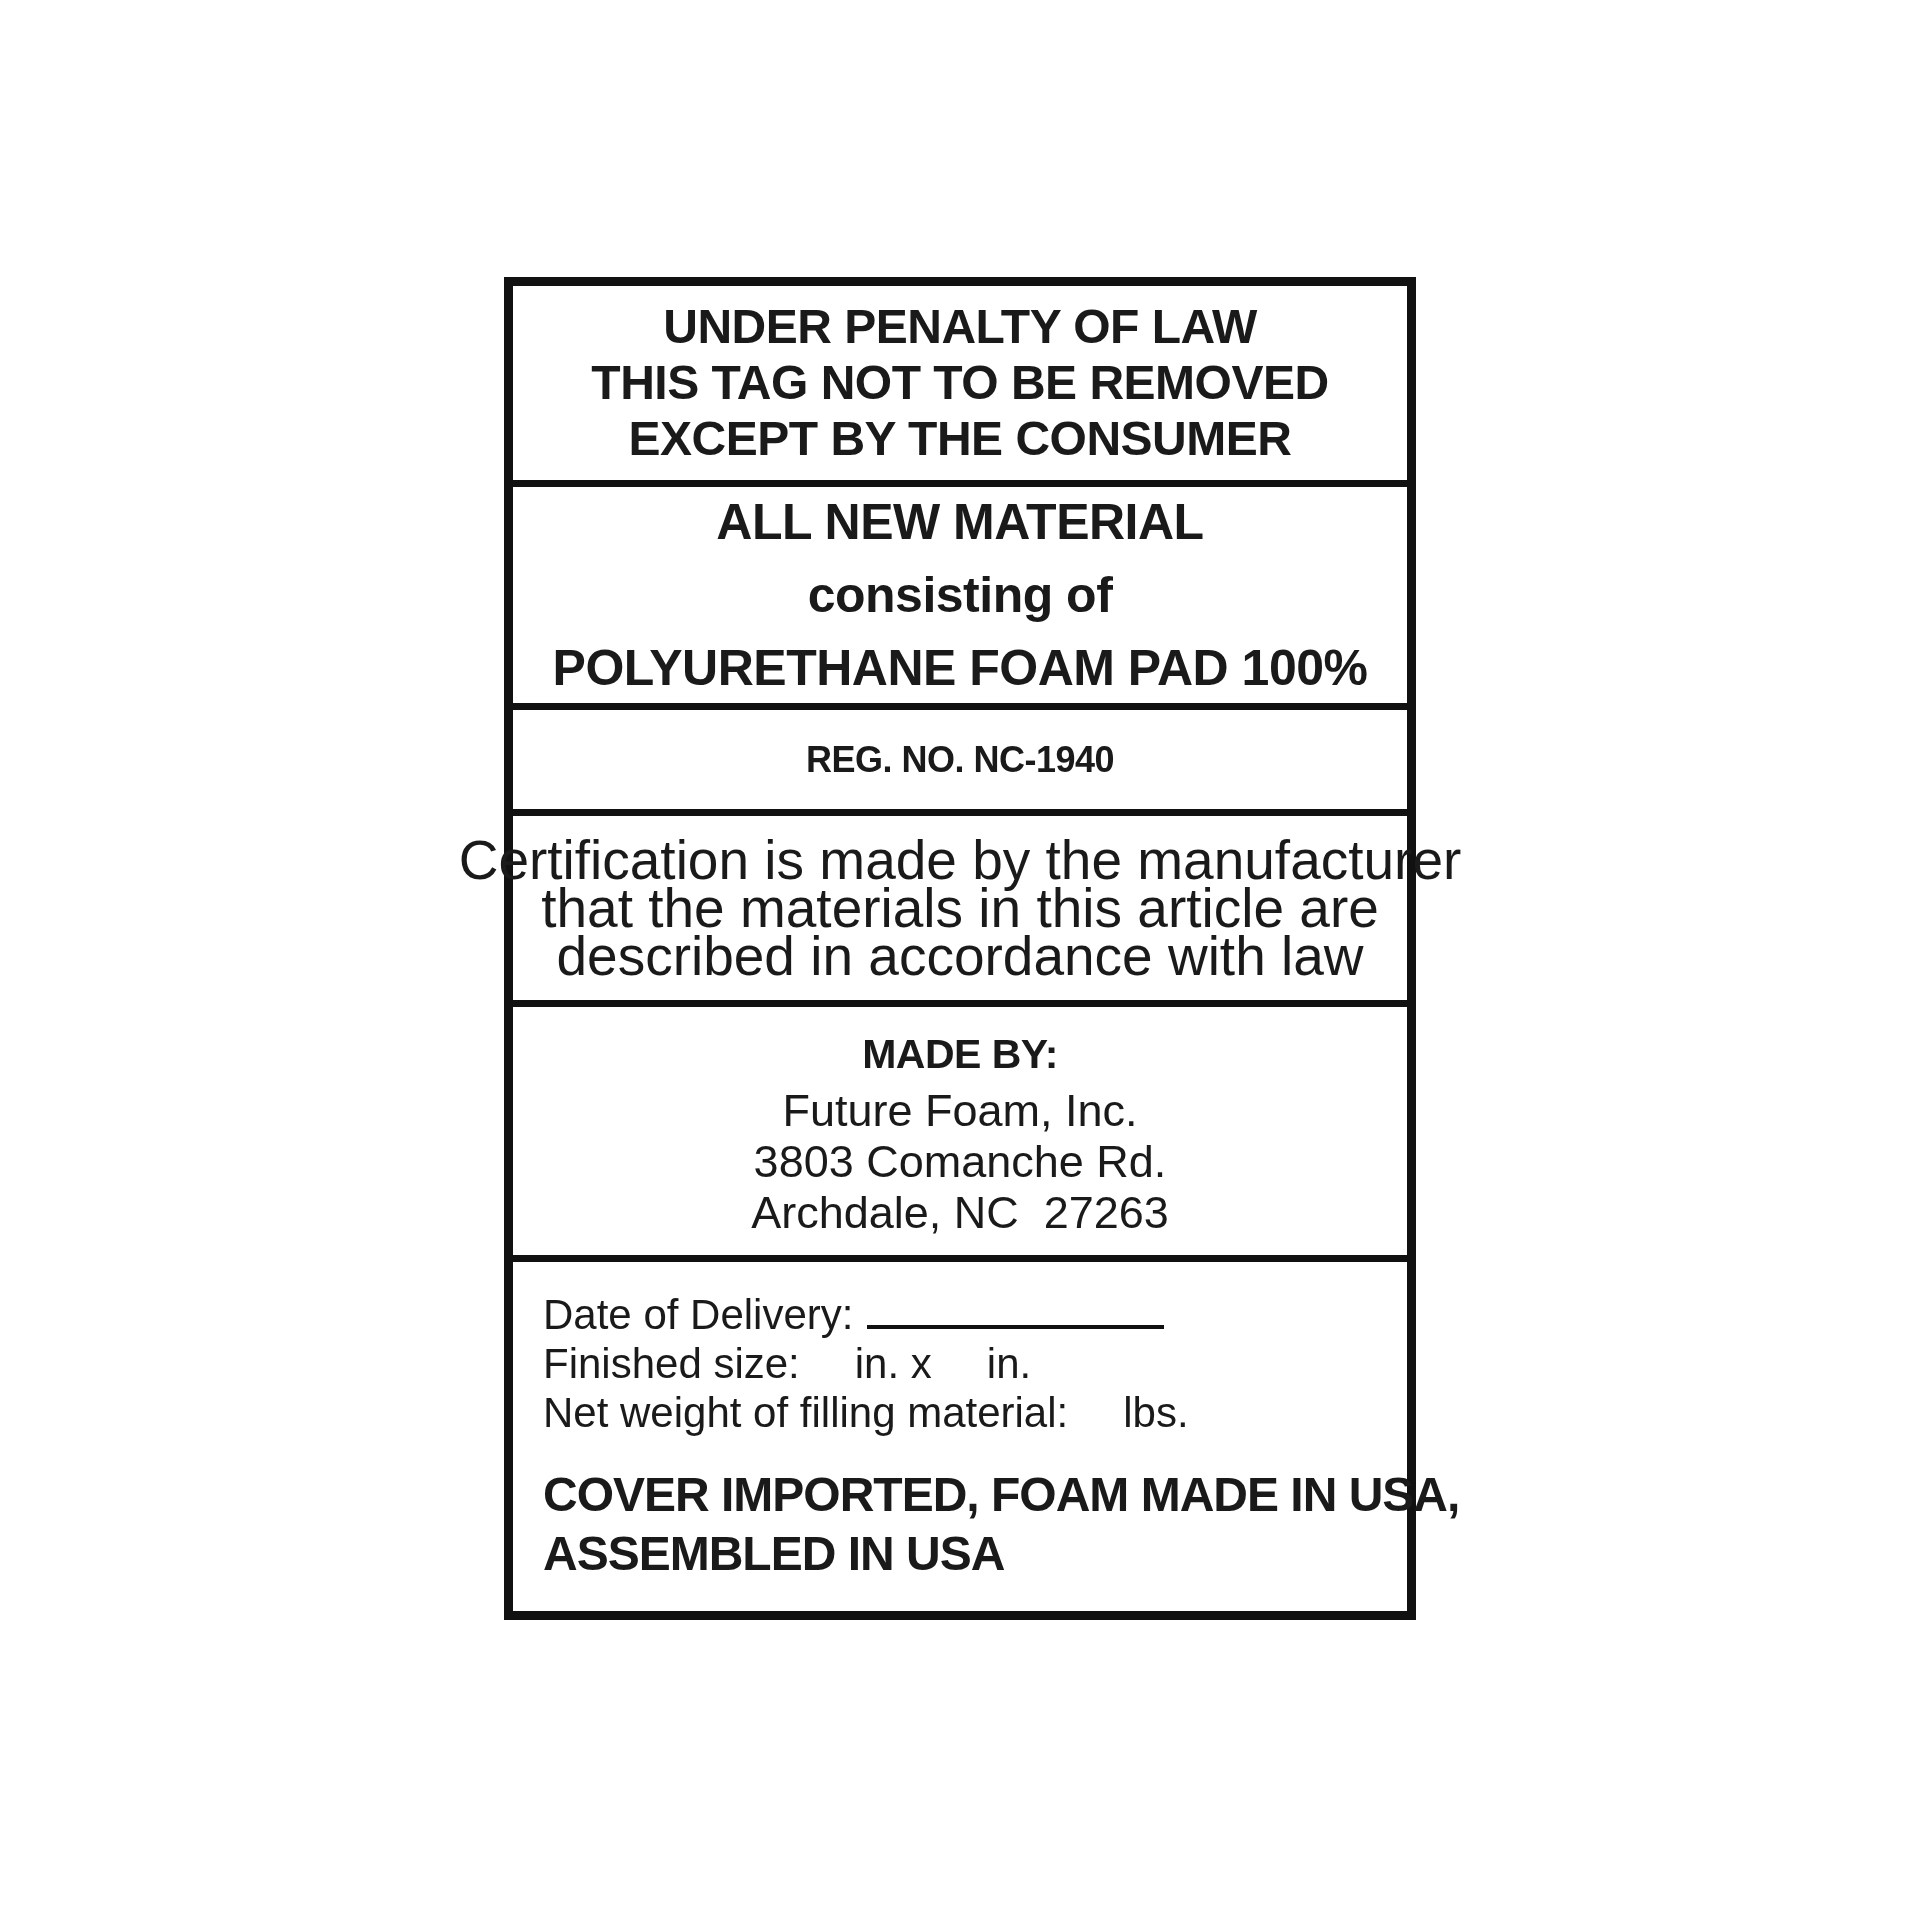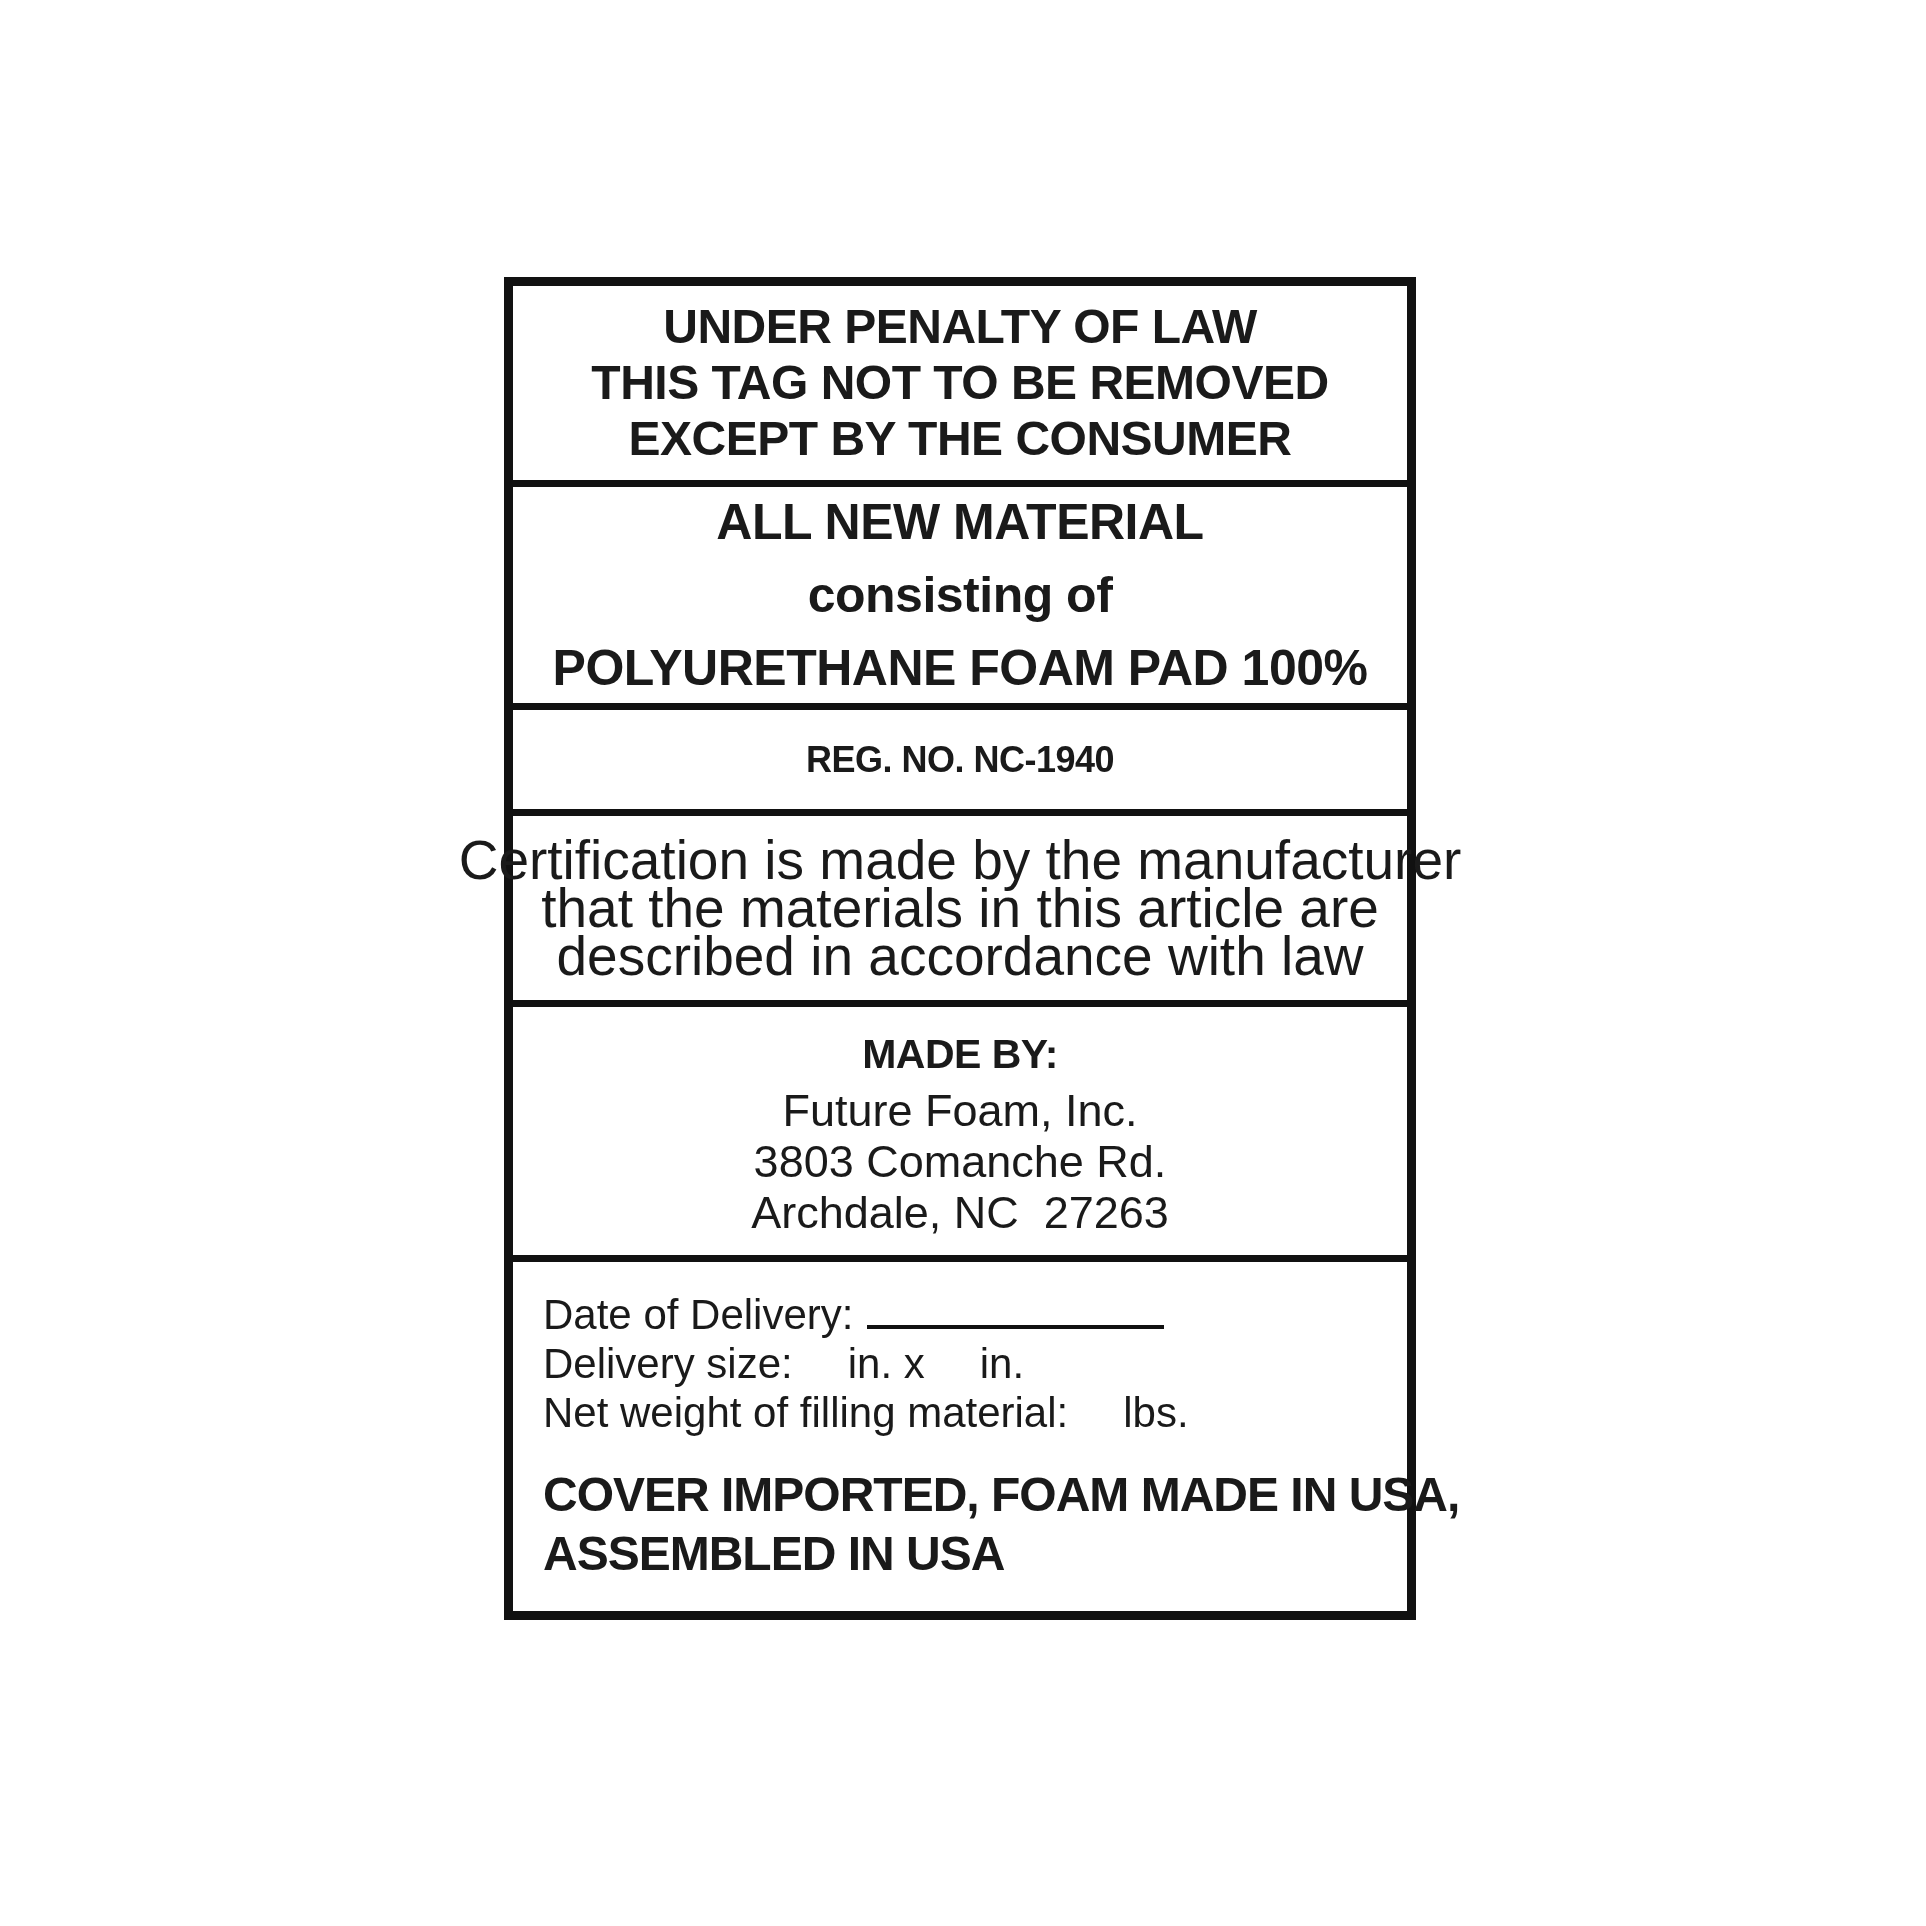--- a/index.html
+++ b/index.html
@@ -137,21 +137,21 @@
 
   <div class="section sec-madeby">
     <div class="madeby-heading">MADE BY:</div>
     <div class="addr-line">Future Foam, Inc.</div>
     <div class="addr-line">3803 Comanche Rd.</div>
     <div class="addr-line">Archdale, NC  27263</div>
   </div>
 
   <div class="section sec-details">
     <div class="detail-line"><span>Date of Delivery:</span><span class="blank-line"></span></div>
-    <div class="detail-line"><span>Delivery size:</span><span class="gap"></span><span>in. x</span><span class="gap"></span><span>in.</span></div>
+    <div class="detail-line"><span>Finished size:</span><span class="gap"></span><span>in. x</span><span class="gap"></span><span>in.</span></div>
     <div class="detail-line"><span>Net weight of filling material:</span><span class="gap"></span><span>lbs.</span></div>
     <div class="details-footer">
       <div class="footer-line">COVER IMPORTED, FOAM MADE IN USA,</div>
       <div class="footer-line">ASSEMBLED IN USA</div>
     </div>
   </div>
 
 </div>
 
 

